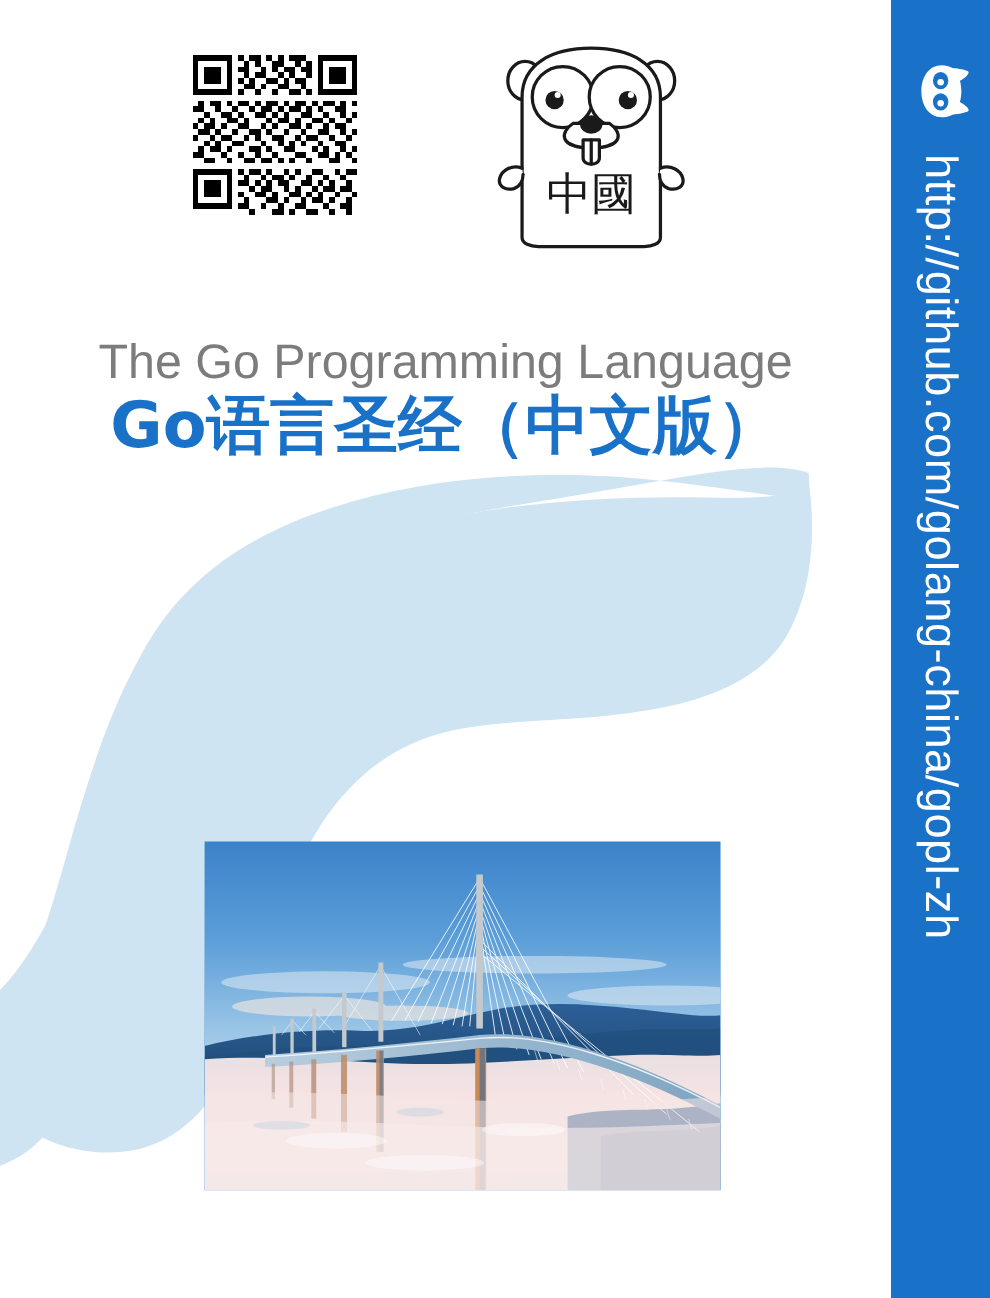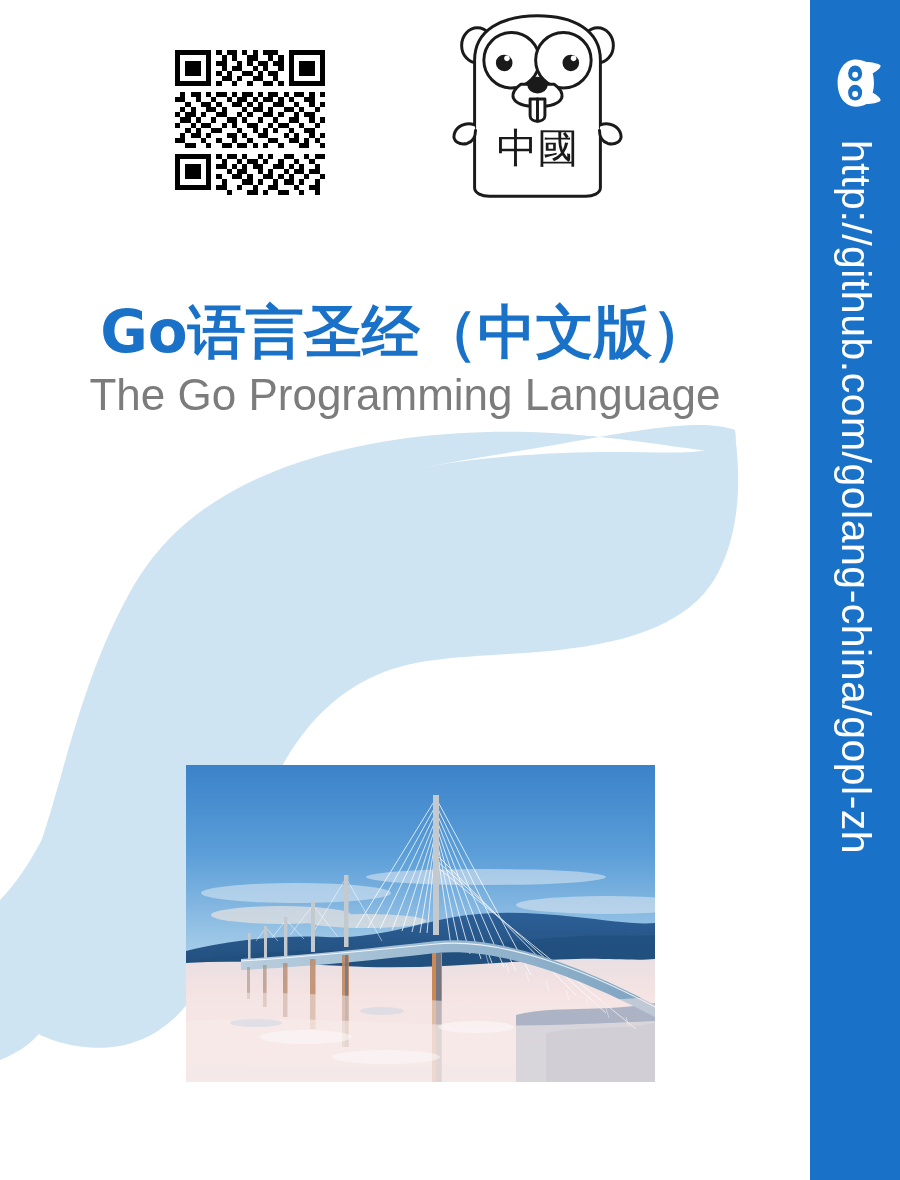--- a/index.html
+++ b/index.html
@@ -40,21 +40,21 @@
     width: 150px;
     height: 190px;
     background: #ffffff;
   }
   #qr-code svg { display: block; }
 
   
   #gopher-mascot {
     position: absolute;
     left: 445px;
-    top: 6px;
+    top: 34px;
     width: 185px;
     height: 200px;
   }
   #gopher-mascot svg { display:block; }
 
   
   #title-block {
     position: absolute;
     left: 0;
     top: 300px;
@@ -479,22 +479,22 @@
       <g fill="#ffffff">
         <circle cx="67" cy="56" r="3"></circle>
         <circle cx="139" cy="56" r="3"></circle>
       </g>
 
       <text x="100" y="168" text-anchor="middle" font-family="'DejaVu Sans','Liberation Sans',sans-serif" font-size="44" fill="#1a1a1a">中國</text>
     </svg>
   </div>
 
   <div id="title-block">
+    <div id="book-title-en">The Go Programming Language</div>
     <div id="book-title-cn">Go语言圣经（中文版）</div>
-    <div id="book-title-en">The Go Programming Language</div>
   </div>
 
 
   <div id="bridge-photo">
     <svg width="469" height="317" viewBox="0 0 469 317" xmlns="http://www.w3.org/2000/svg">
       <defs>
         <linearGradient id="skyGrad" x1="0" y1="0" x2="0" y2="1">
           <stop offset="0%" stop-color="#3b82c9"></stop>
           <stop offset="28%" stop-color="#5b9ed8"></stop>
           <stop offset="55%" stop-color="#9cc6e6"></stop>

